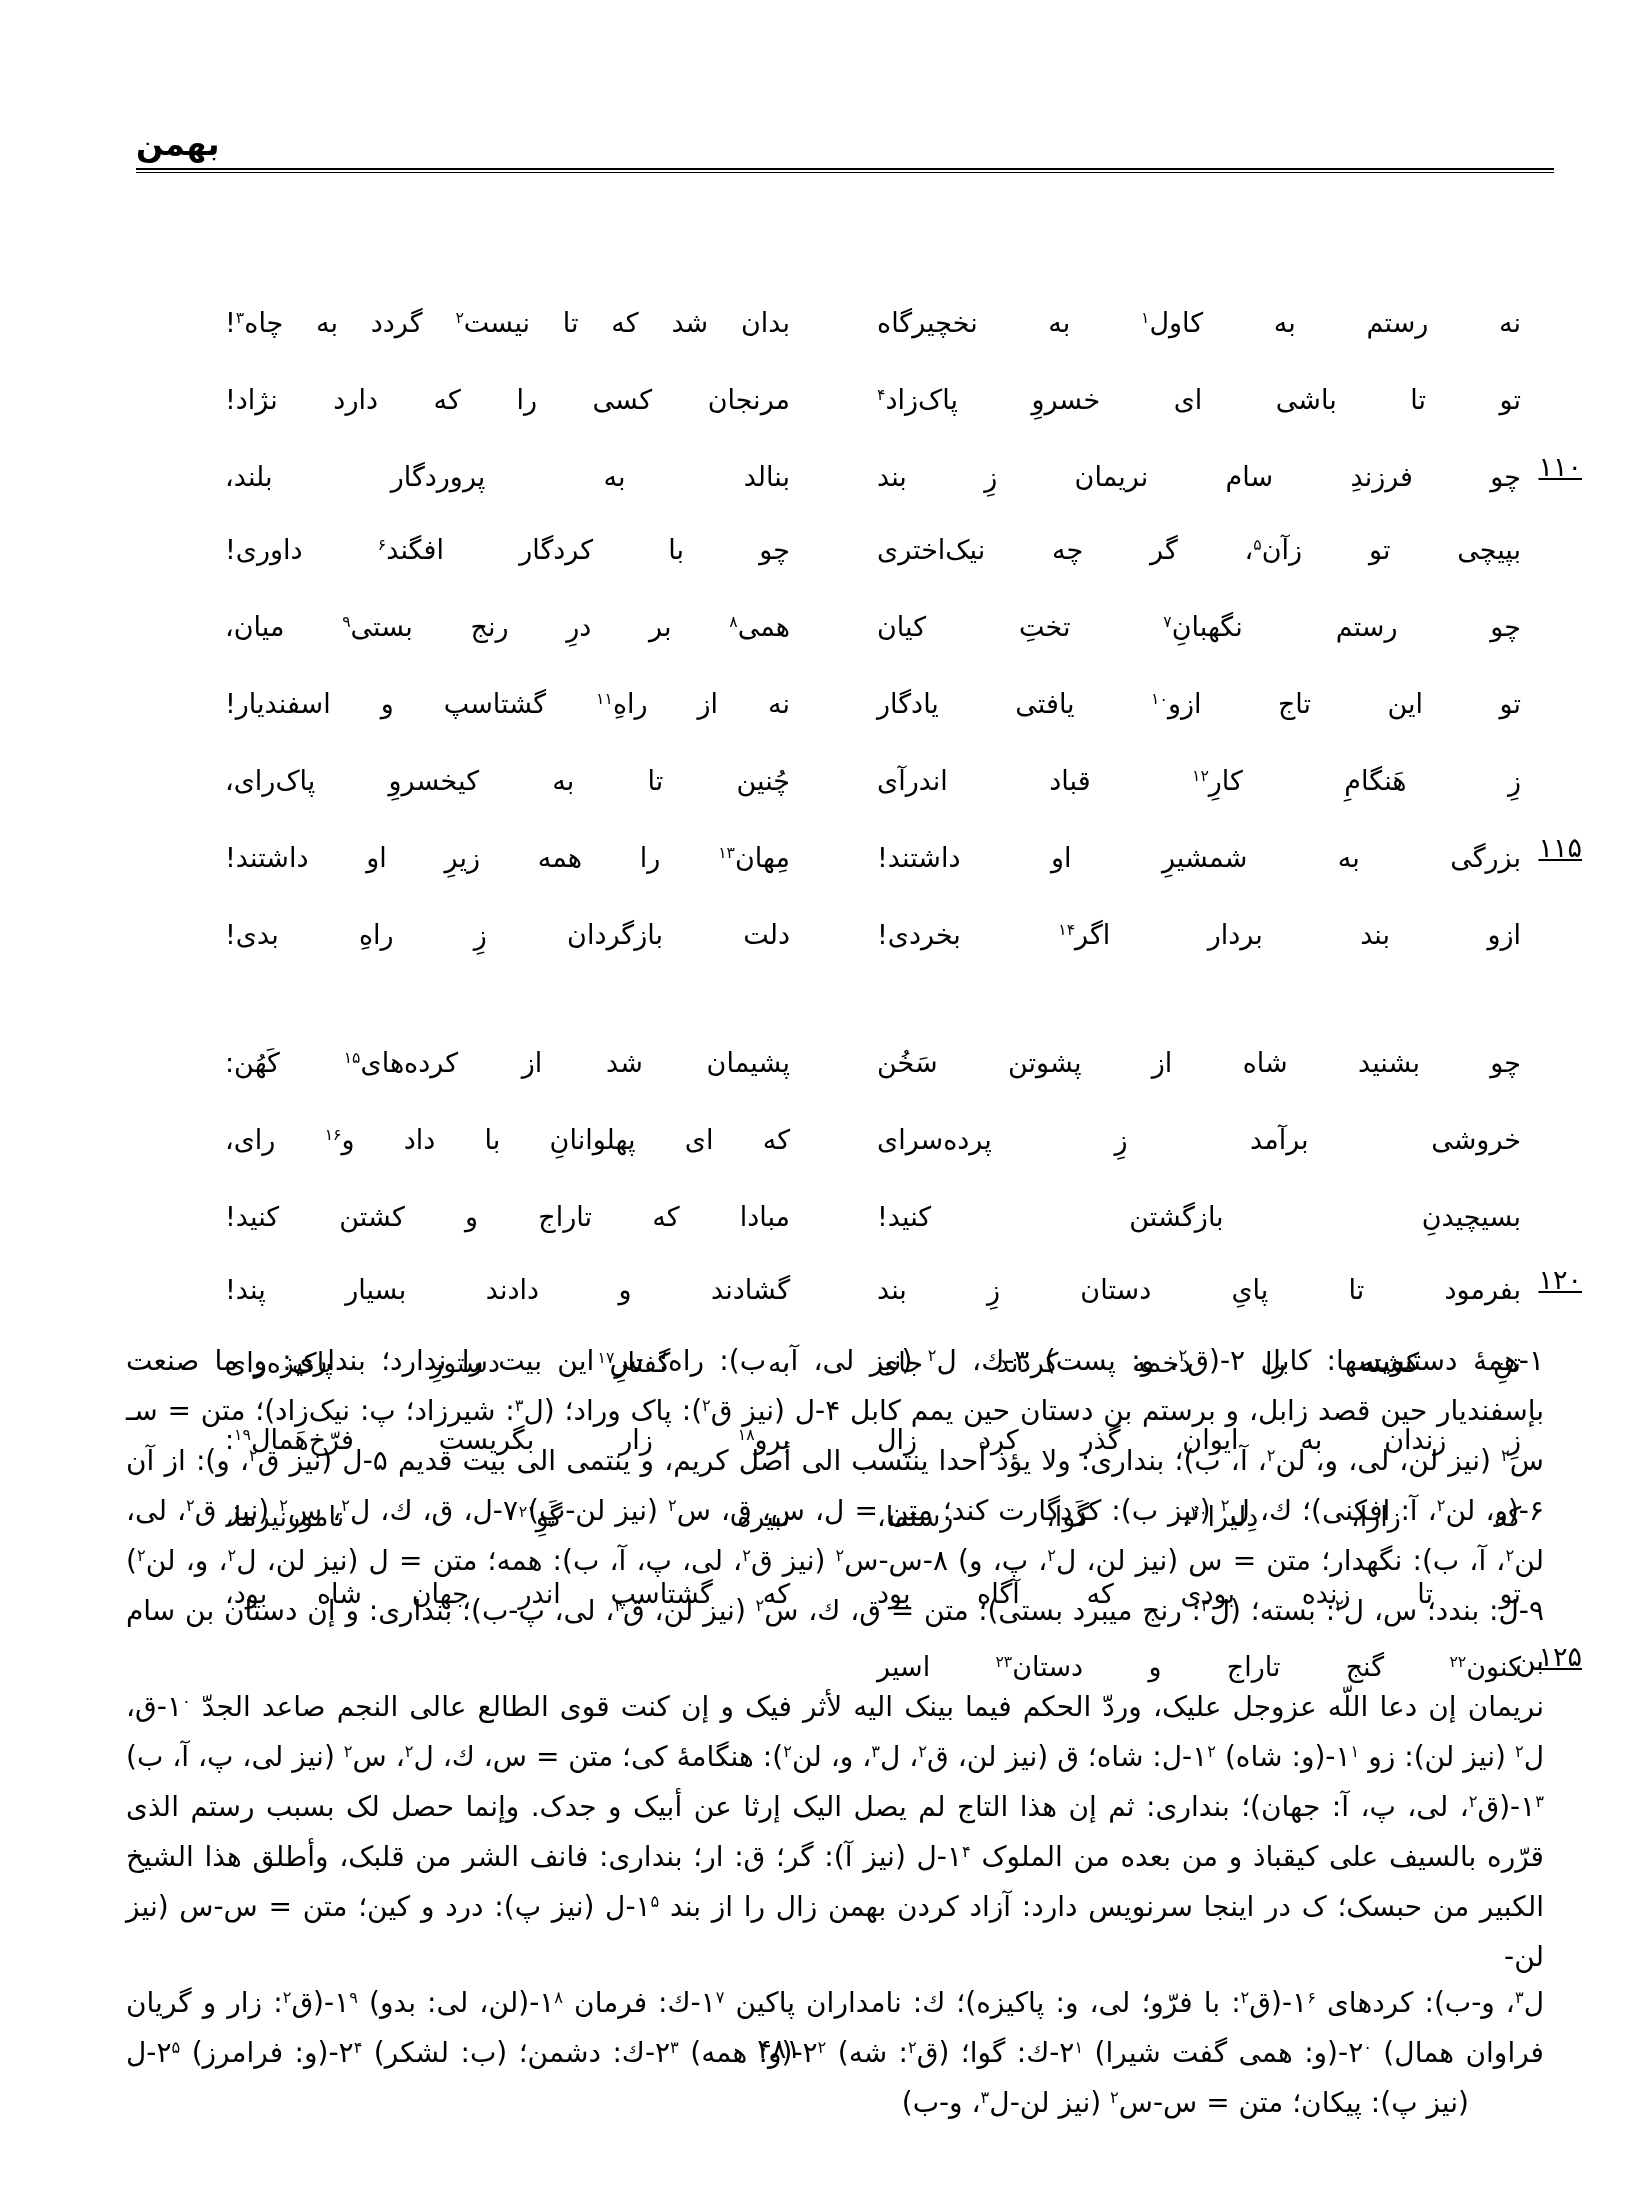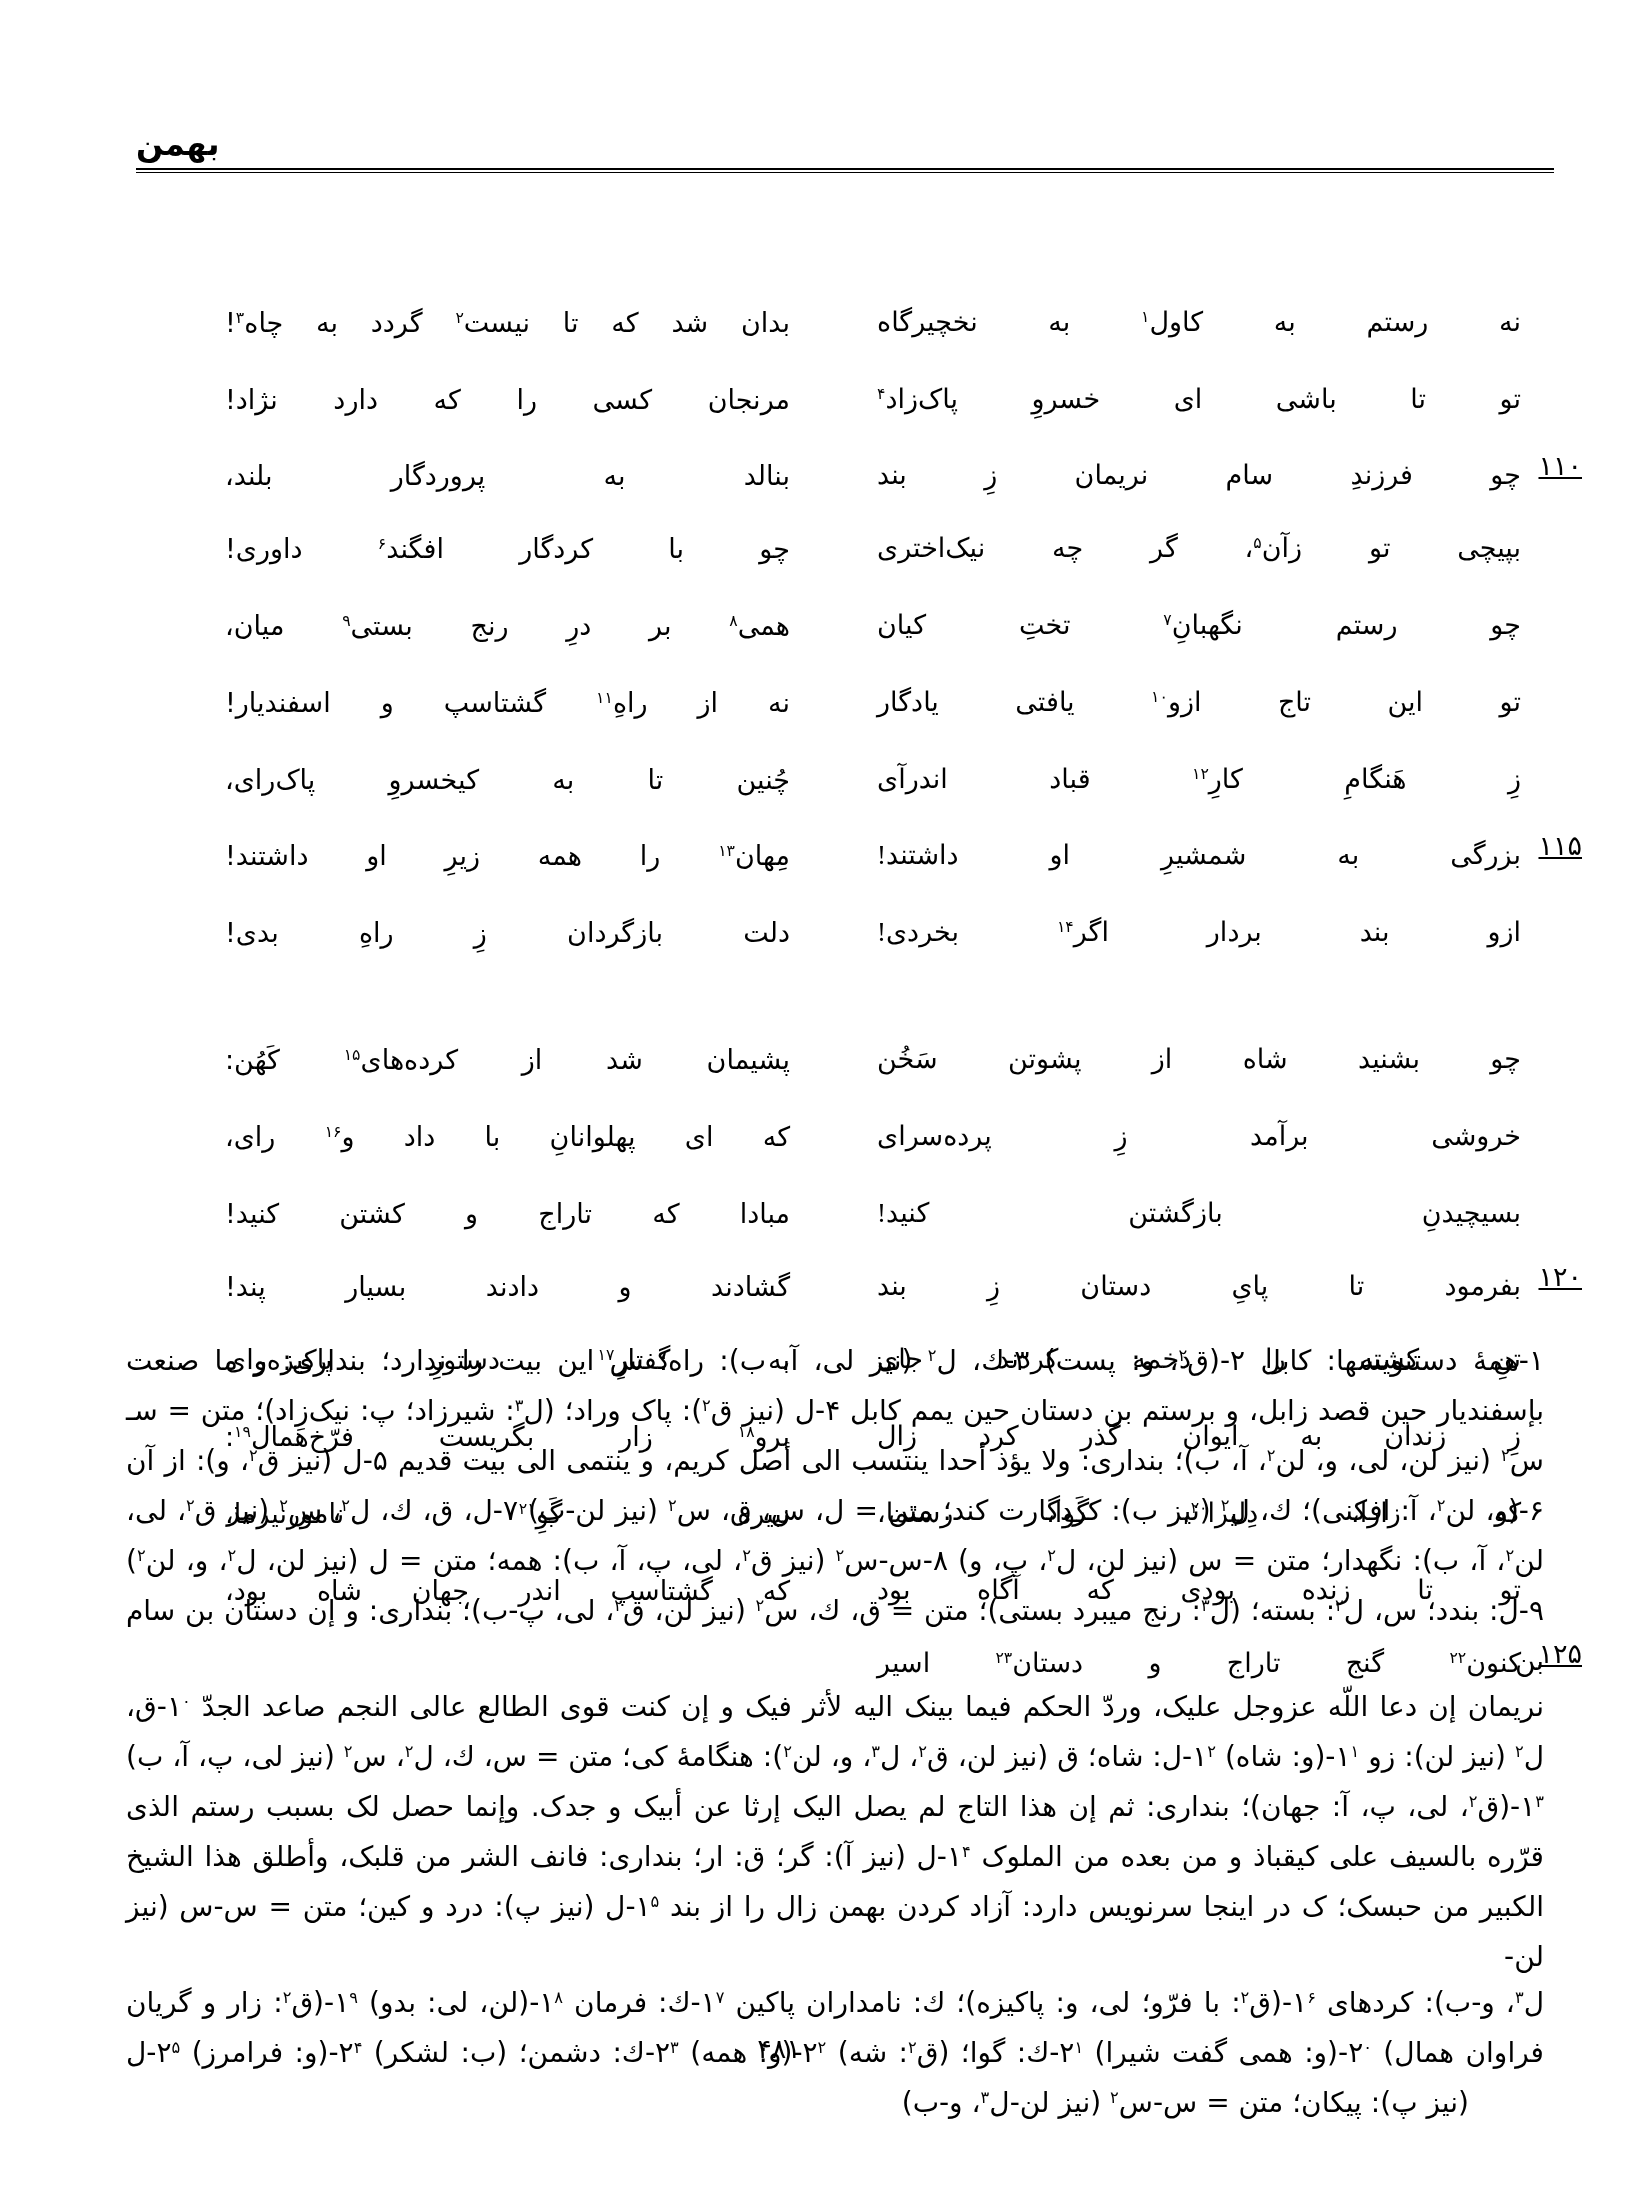--- a/index.html
+++ b/index.html
@@ -11,21 +11,21 @@
   
   .header{position:absolute;left:136px;top:127px;width:1418px;}
   .header-title{font-size:32px;font-weight:bold;direction:rtl;text-align:left;line-height:35px;}
   .header-rule{margin-top:5.5px;height:2.7px;border-top:2px solid #000;border-bottom:0.7px solid #000;}
   
   .poetry{position:absolute;top:286px;right:64px;direction:rtl;}
   .stanza{margin-bottom:51px;}
   .verse-row{display:flex;direction:rtl;}
   .verse-num{width:61px;font-size:27px;line-height:53px;text-align:right;white-space:nowrap;text-decoration:underline;}
   .hemi{font-size:27px;line-height:73px;text-align:justify;text-align-last:justify;text-justify:inter-word;}
-  .hemi-a{width:644px;font-family:Liberation Serif, serif;}
+  .hemi-a{width:644px;}
   .hemi-b{width:565px;margin-right:87px;}
   sup{font-size:58%;vertical-align:baseline;position:relative;top:-0.55em;}
   
   .footnotes{position:absolute;top:1338px;left:126px;width:1418px;direction:rtl;}
   .fn-line{font-size:28px;line-height:46px;text-align:justify;text-align-last:justify;text-justify:inter-word;}
   .fn-line.fn-last{text-align:right;text-align-last:right;padding-right:75px;}
   
   .page-num{position:absolute;top:2033px;left:0;width:1534px;text-align:center;font-size:27px;direction:rtl;margin-left:12px;}
 </style>
 </head>

